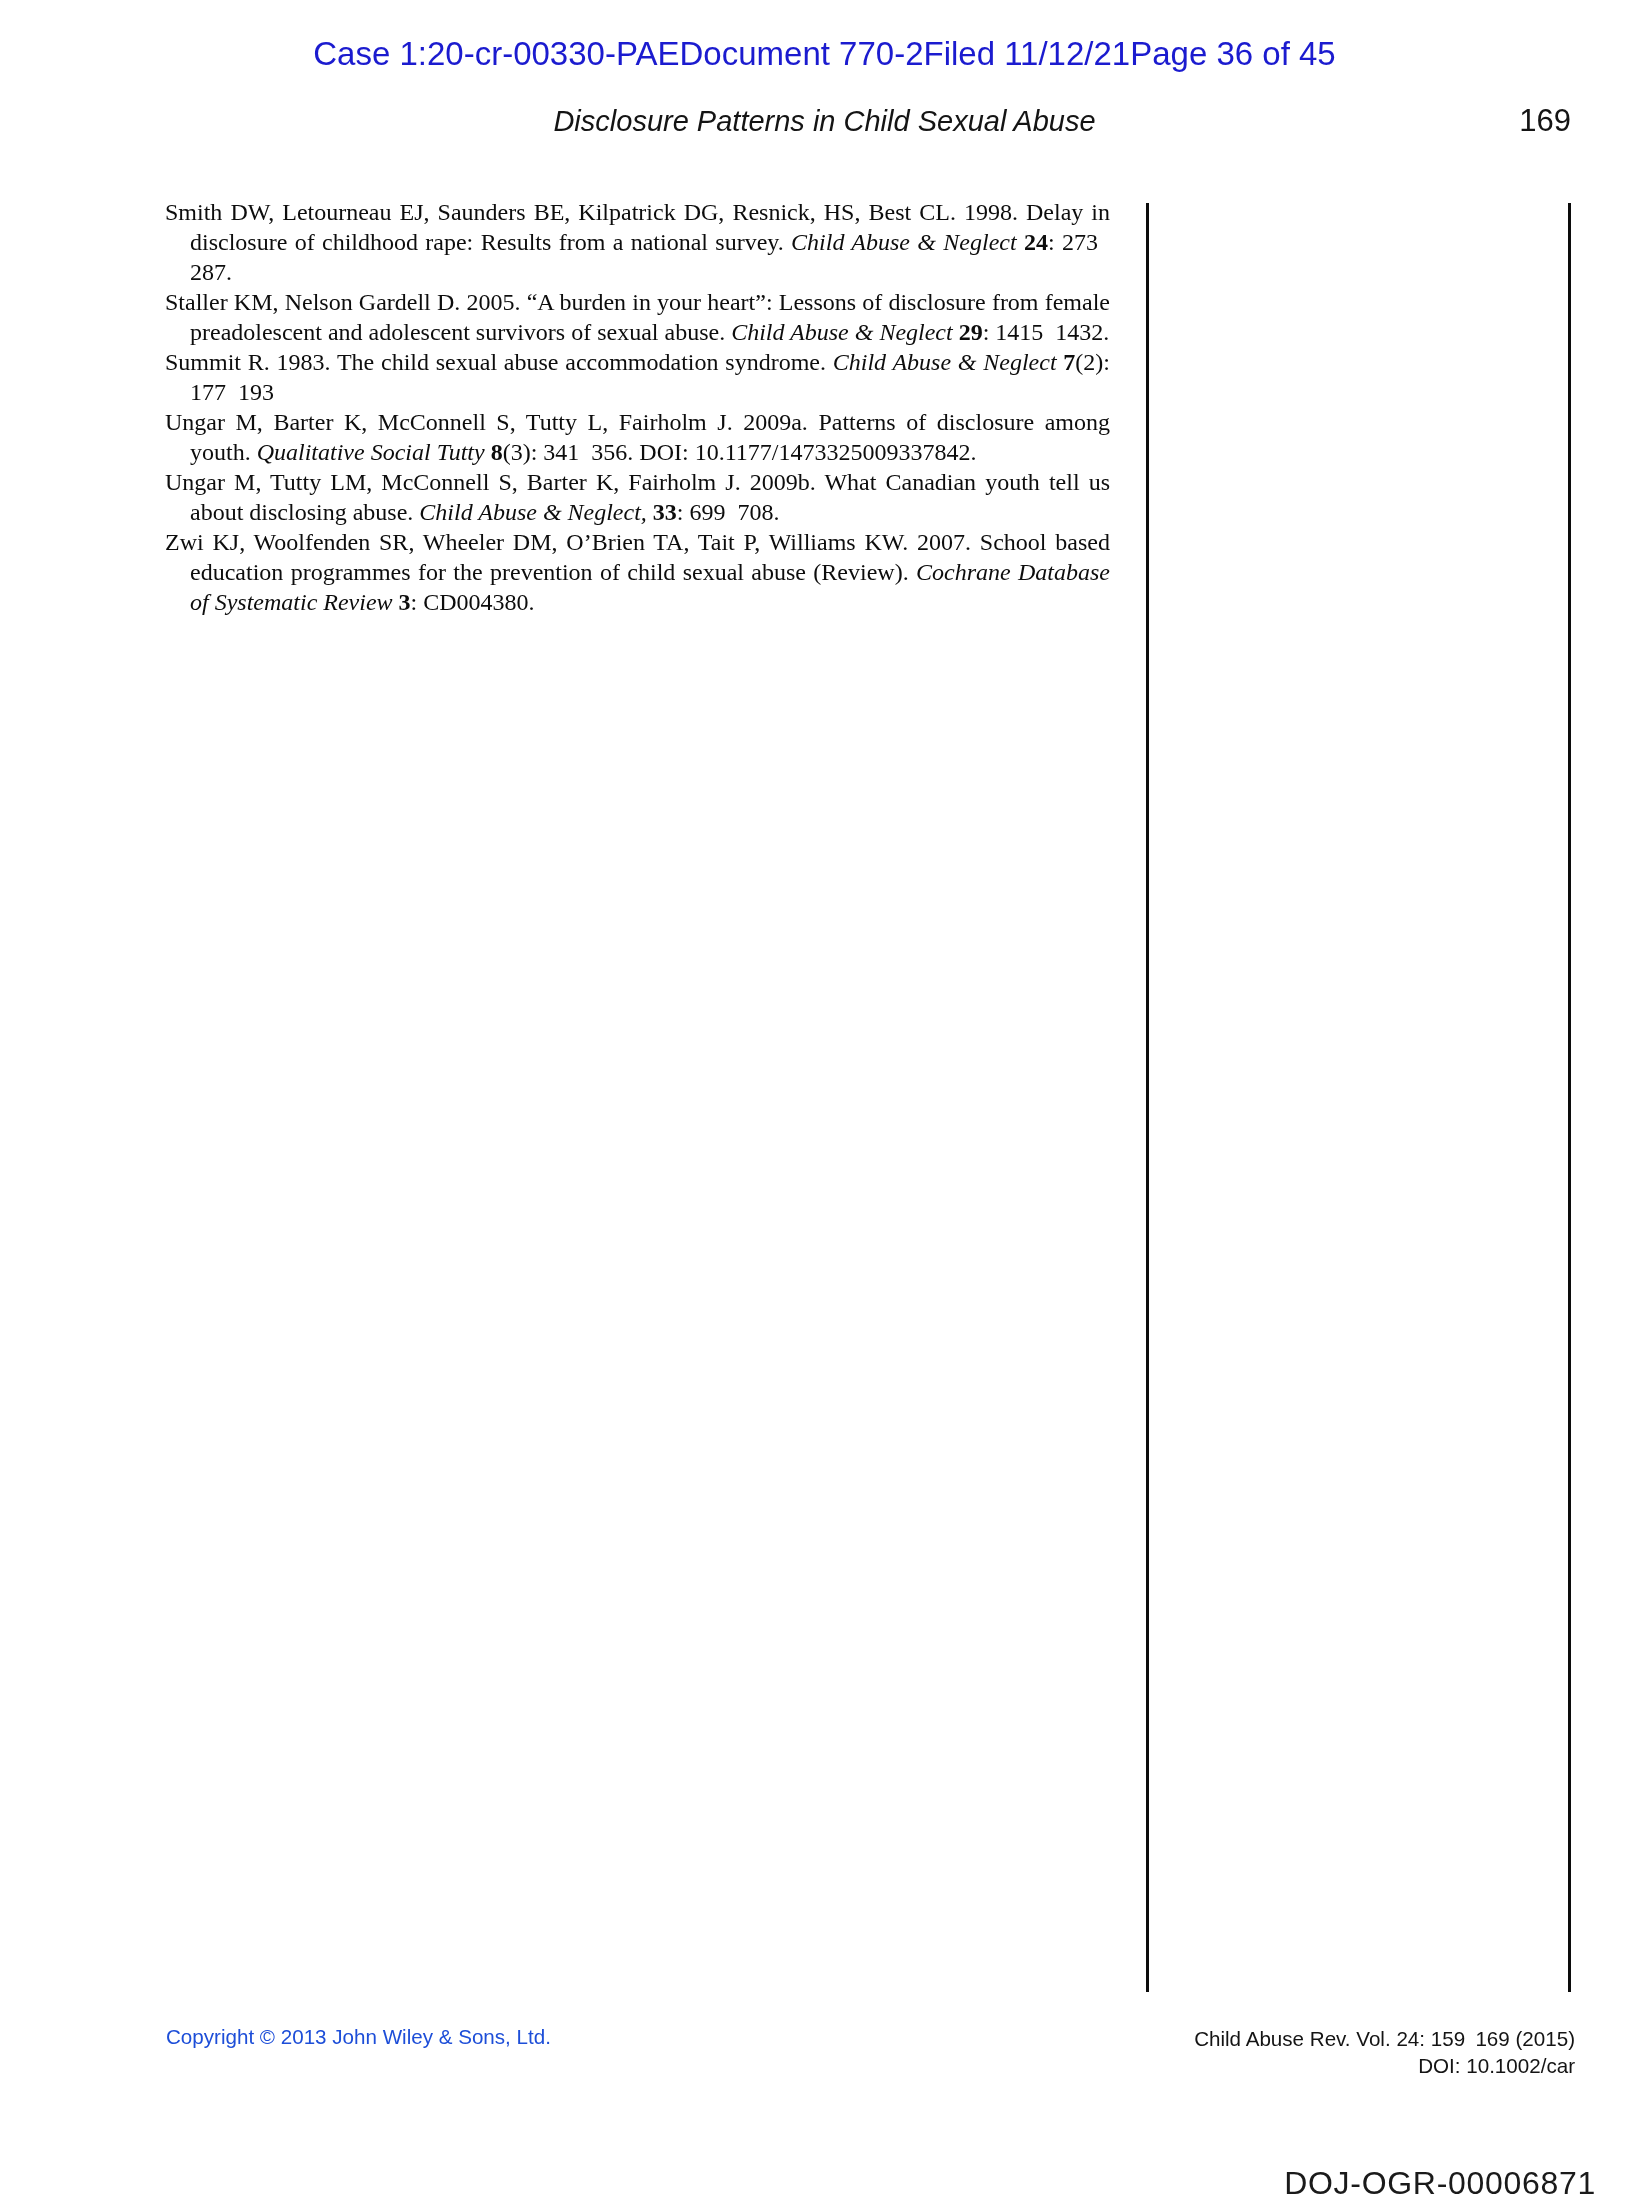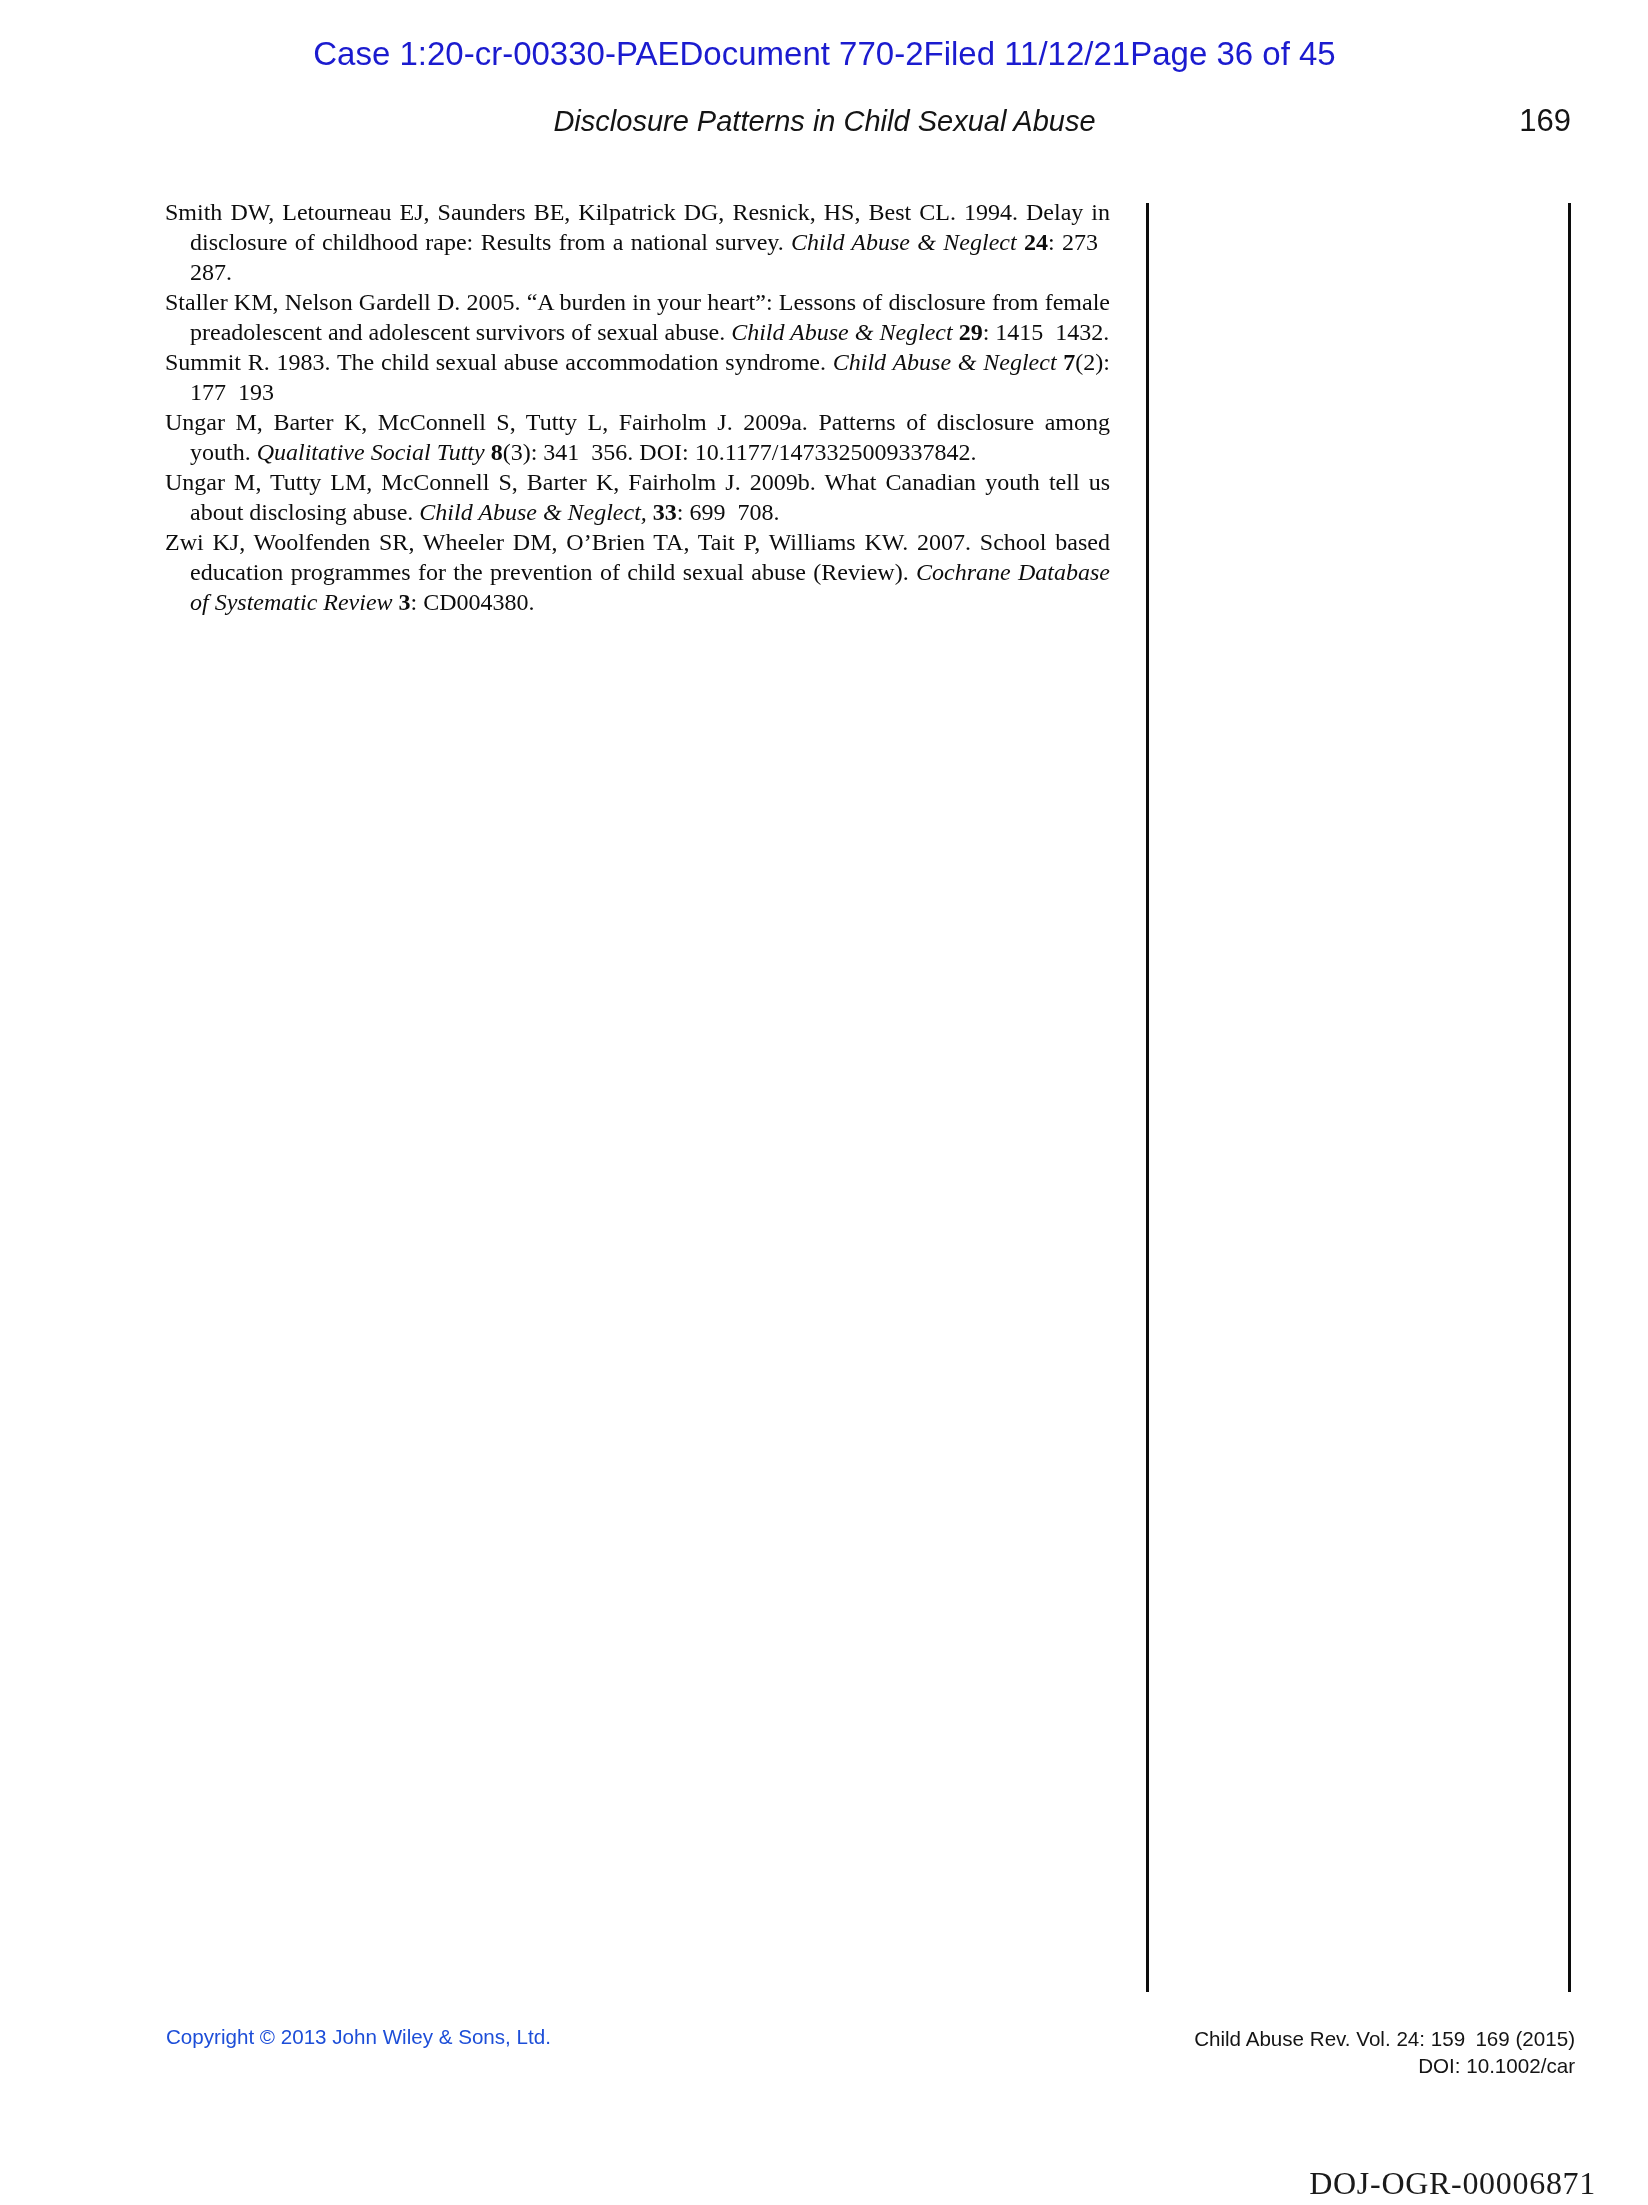--- a/index.html
+++ b/index.html
@@ -75,21 +75,21 @@
     top: 2025px;
     font-size: 20.6px;
     line-height: 27px;
     text-align: right;
     color: #141414;
   }
   .bates {
     position: absolute;
     right: 53px;
     top: 2165px;
-    font-family: Liberation Serif, serif;
+    font-family: Liberation Sans, sans-serif;
     font-size: 32px;
     letter-spacing: 0.7px;
     color: #1a1a1a;
   }
 </style>
 </head>
 <body>
 
 <div class="page">
 
@@ -97,21 +97,21 @@
     <span>Case 1:20-cr-00330-PAE</span>
     <span>Document 770-2</span>
     <span>Filed 11/12/21</span>
     <span>Page 36 of 45</span>
   </div>
 
   <div class="running-title">Disclosure Patterns in Child Sexual Abuse</div>
   <div class="page-number">169</div>
 
   <div class="refs">
-      <p class="ref"><span>Smith DW, Letourneau EJ, Saunders BE, Kilpatrick DG, Resnick, HS, Best CL. 1994. Delay in disclosure of childhood rape: Results from a national survey. </span><span class="it">Child Abuse &amp; Neglect</span><span> </span><span class="bd">24</span><span>: 273 287.</span></p>
+      <p class="ref"><span>Smith DW, Letourneau EJ, Saunders BE, Kilpatrick DG, Resnick, HS, Best CL. 1998. Delay in disclosure of childhood rape: Results from a national survey. </span><span class="it">Child Abuse &amp; Neglect</span><span> </span><span class="bd">24</span><span>: 273 287.</span></p>
       <p class="ref"><span>Staller KM, Nelson Gardell D. 2005. “A burden in your heart”: Lessons of disclosure from female preadolescent and adolescent survivors of sexual abuse. </span><span class="it">Child Abuse &amp; Neglect</span><span> </span><span class="bd">29</span><span>: 1415 1432.</span></p>
       <p class="ref"><span>Summit R. 1983. The child sexual abuse accommodation syndrome. </span><span class="it">Child Abuse &amp; Neglect</span><span> </span><span class="bd">7</span><span>(2): 177 193</span></p>
       <p class="ref"><span>Ungar M, Barter K, McConnell S, Tutty L, Fairholm J. 2009a. Patterns of disclosure among youth. </span><span class="it">Qualitative Social Tutty</span><span> </span><span class="bd">8</span><span>(3): 341 356. DOI: 10.1177/1473325009337842.</span></p>
       <p class="ref"><span>Ungar M, Tutty LM, McConnell S, Barter K, Fairholm J. 2009b. What Canadian youth tell us about disclosing abuse. </span><span class="it">Child Abuse &amp; Neglect,</span><span> </span><span class="bd">33</span><span>: 699 708.</span></p>
       <p class="ref"><span>Zwi KJ, Woolfenden SR, Wheeler DM, O’Brien TA, Tait P, Williams KW. 2007. School based education programmes for the prevention of child sexual abuse (Review). </span><span class="it">Cochrane Database of Systematic Review</span><span> </span><span class="bd">3</span><span>: CD004380.</span></p>
     </div>
 
   <div class="vline vline-left" style="background: rgb(12, 12, 12);"></div>
   <div class="vline vline-right" style="background: rgb(12, 12, 12);"></div>
 

